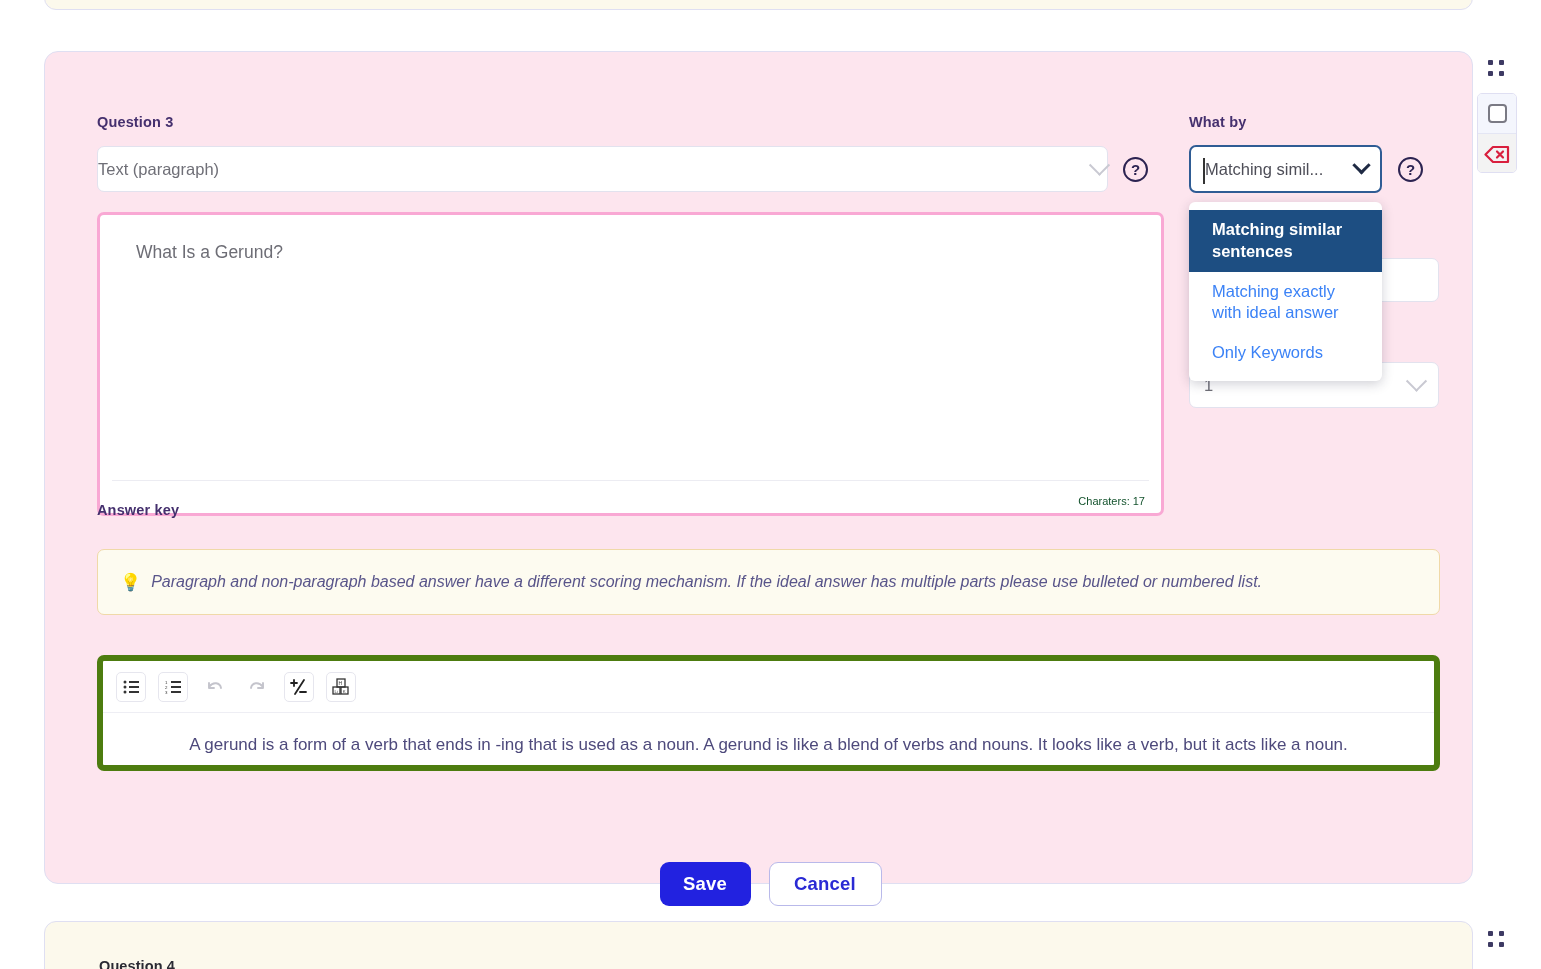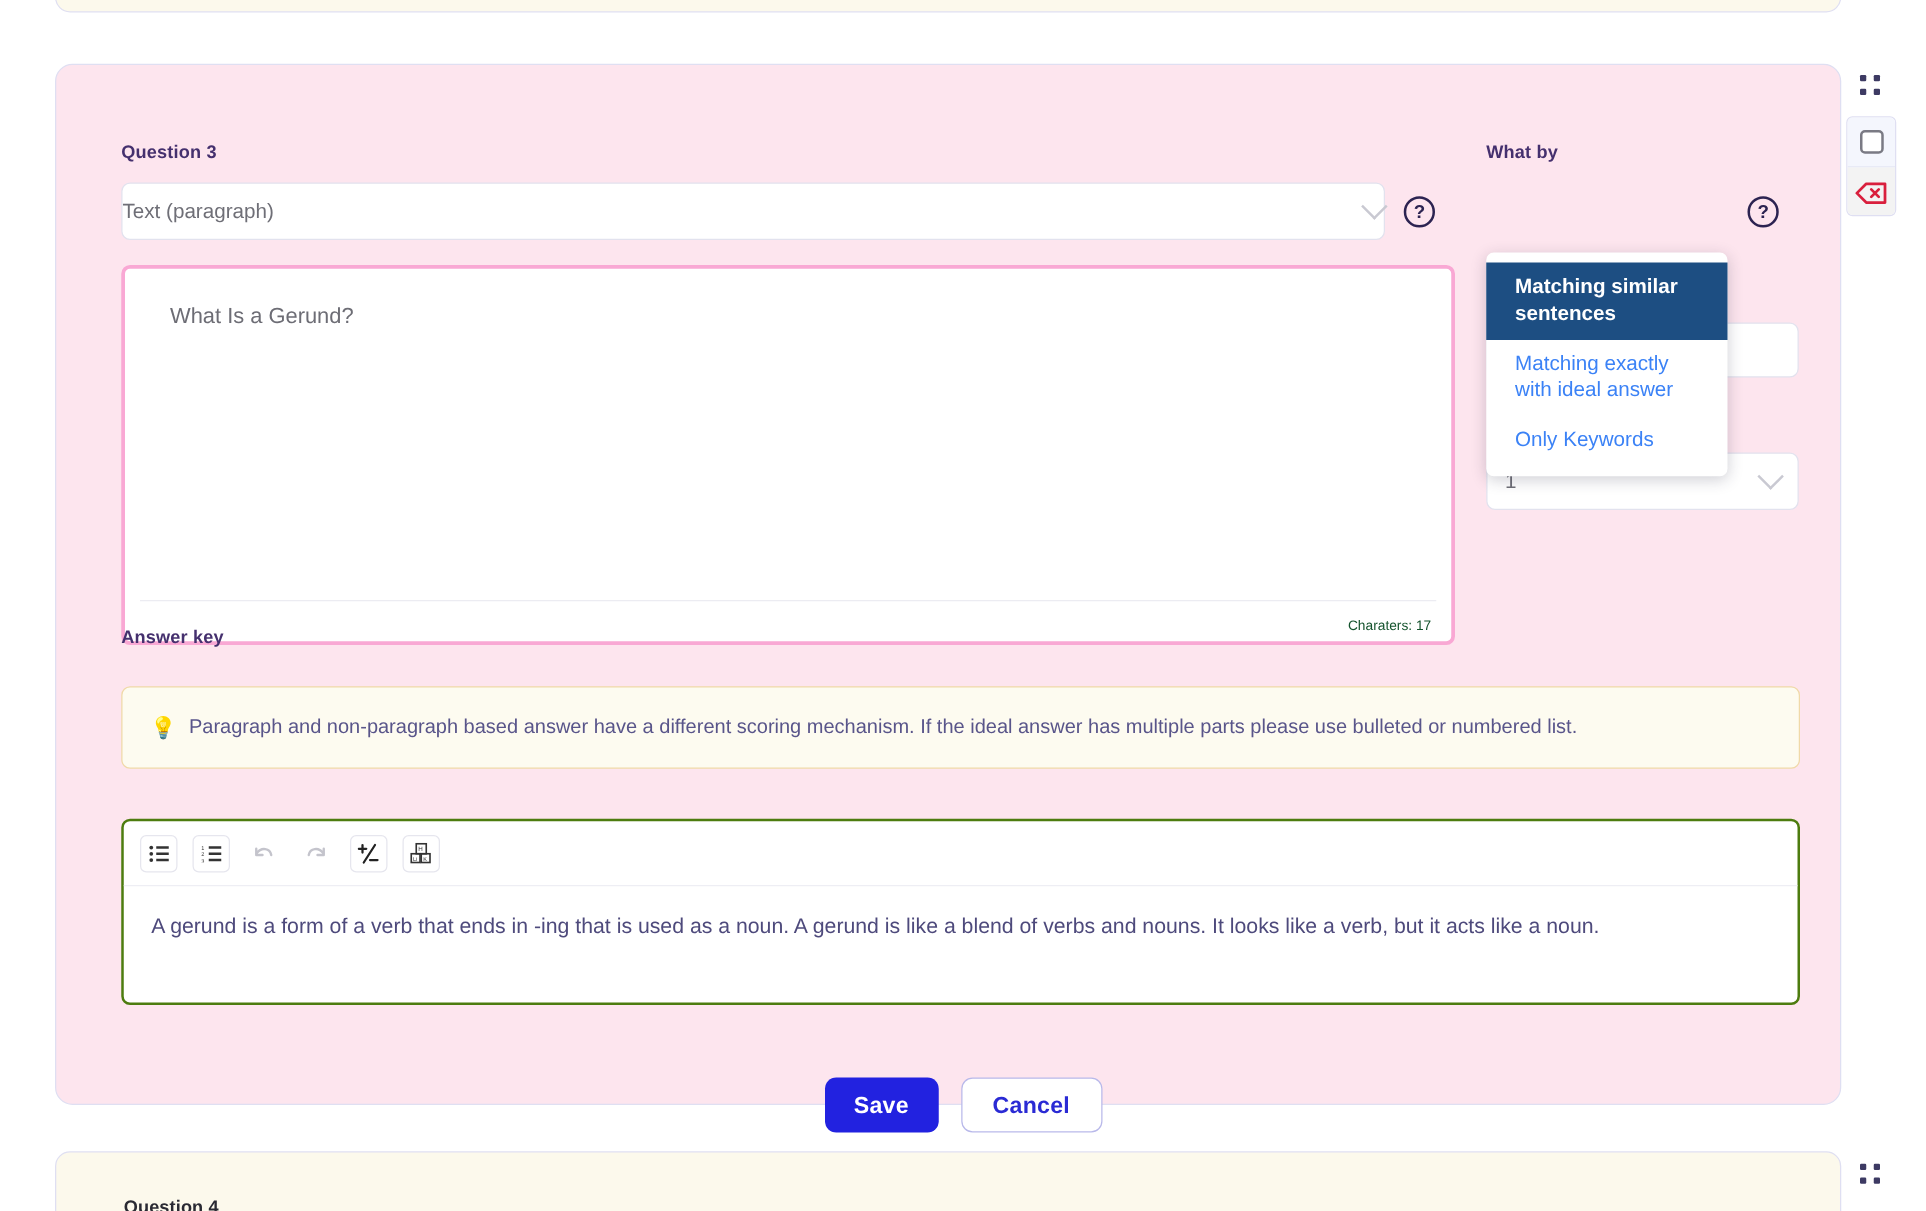--- a/index.html
+++ b/index.html
@@ -276,30 +276,32 @@
   }
   .bulb {
     font-size: 17px;
     margin-right: 10px;
     color: #f0b429;
     line-height: 1;
   }
   .hint-text {
     font-size: 16px;
     color: #59558a;
+    font-style: italic;
   }
 
   
   .editor {
     position: absolute;
     left: 97px; top: 655px;
-    width: 1343px; height: 149px;
-    background: #fff;
-    border: 2px solid #4d7c0f;
-    border-radius: 7px;
+    width: 1343px; height: 116px;
+    background: #fff;
+    border: 6px solid #4d7c0f;
+    border-radius: 7px;
+    text-align: center;
   }
   .toolbar {
     height: 52px;
     border-bottom: 1px solid #eeeef4;
     display: flex; align-items: center;
     padding-left: 13px;
     gap: 12px;
   }
   .tb-btn {
     width: 30px; height: 30px;
@@ -370,20 +372,25 @@
   </div>
 
   <div class="field-label scoreby-label">What by</div>
 
   <div class="behind-input"></div>
   <div class="behind-select">
     <span class="val">1</span>
     <span class="chev"></span>
   </div>
 
+  <div class="scoreby-select">
+    <span class="caret-cursor"></span>
+    <span class="val">Matching simil...</span>
+    <span class="chev dark"></span>
+  </div>
   <div class="help-icon help-2">?</div>
 
   <div class="dd-menu">
     <div class="dd-item sel">Matching similar sentences</div>
     <div class="dd-item">Matching exactly with ideal answer</div>
     <div class="dd-item">Only Keywords</div>
   </div>
 
   <div class="field-label ak-label">Answer key</div>
 

